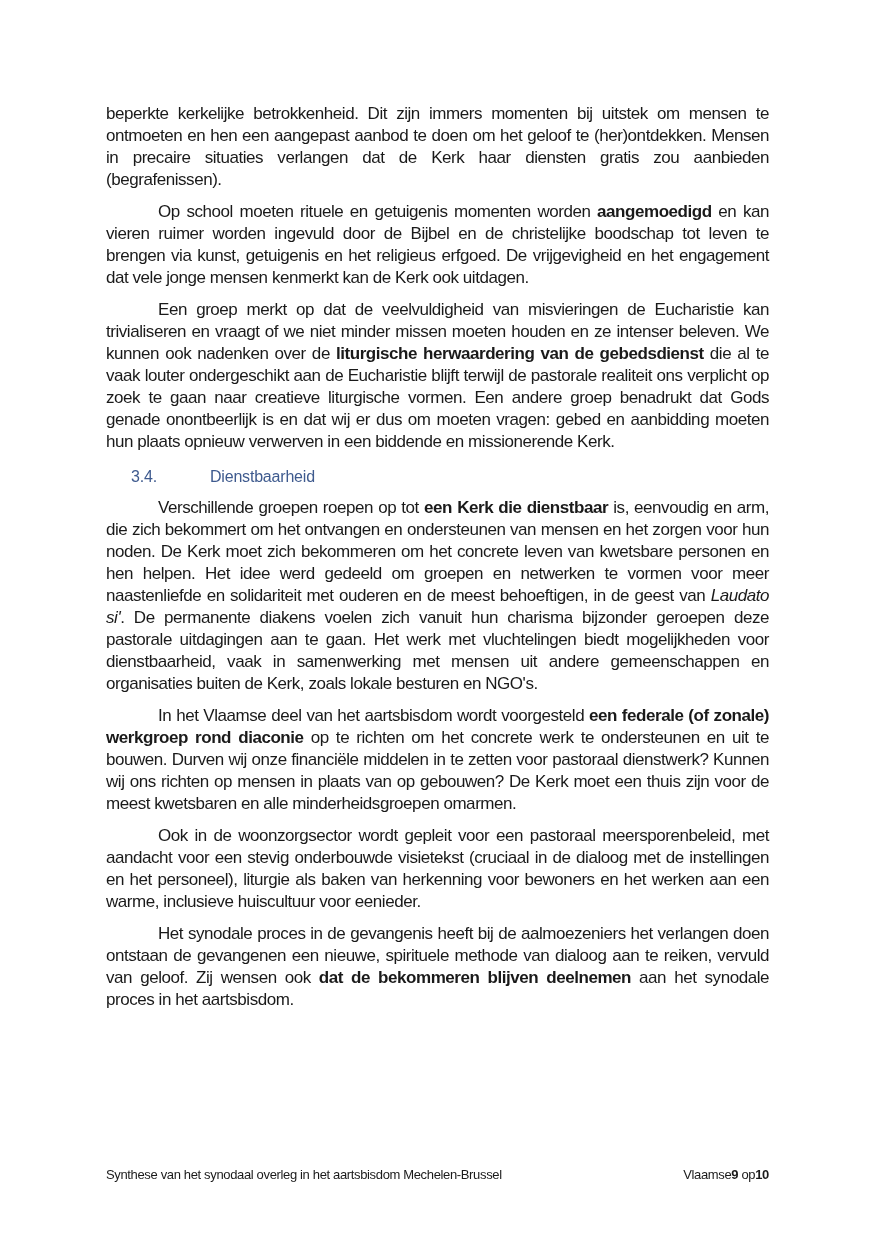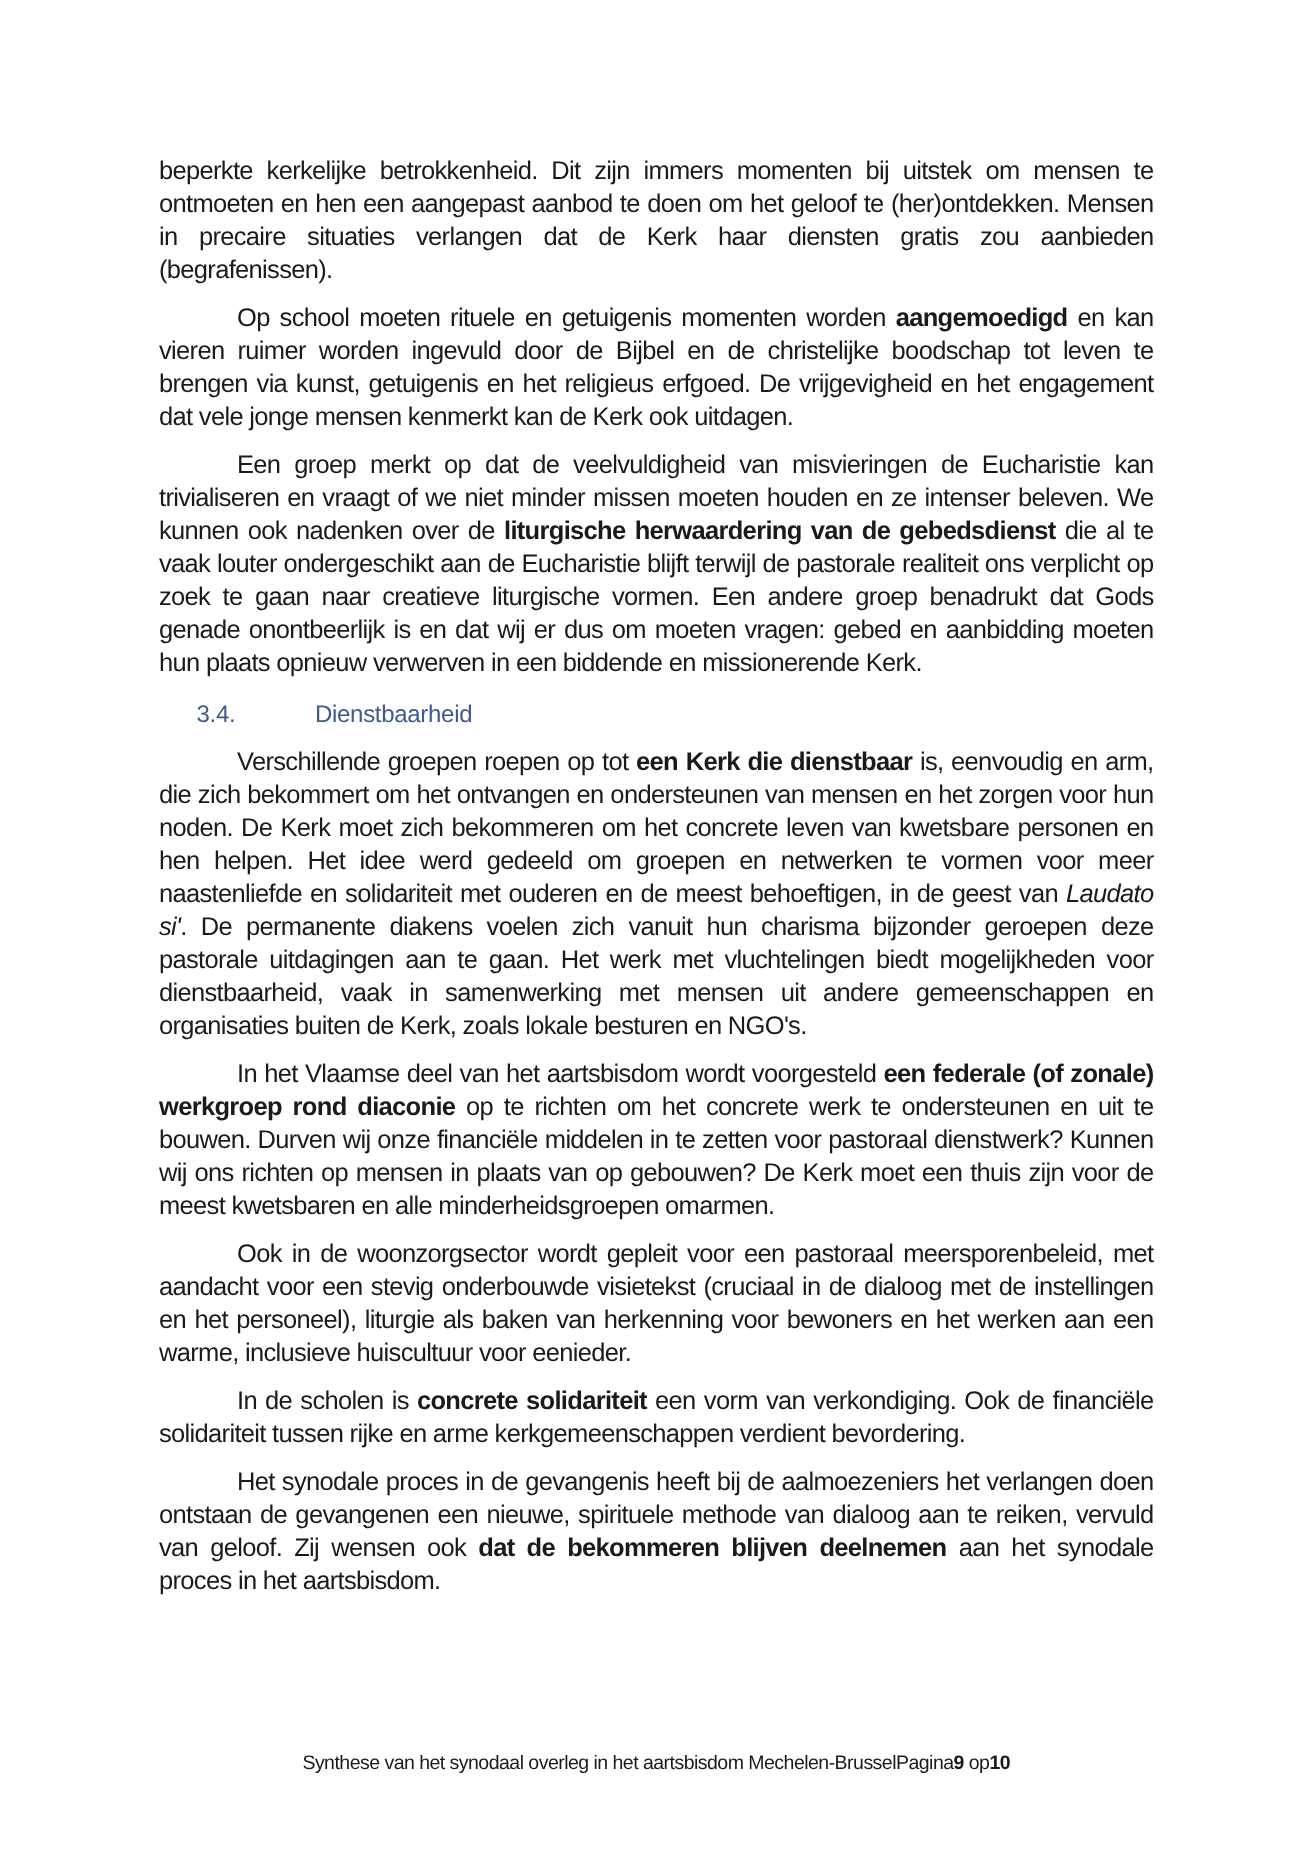--- a/index.html
+++ b/index.html
@@ -54,21 +54,21 @@
     .footer {
       position: absolute;
       left: 106px;
       top: 1166px;
       width: 663px;
       font-size: 13px;
       line-height: 18px;
       color: #1a1a1a;
       letter-spacing: -0.35px;
       display: flex;
-      justify-content: center;
+      justify-content: space-between;
     }
     .footer b { font-weight: bold; }
   </style>
 </head>
 <body>
 
 <div class="page-body">
   <div id="paras-before">
       <p class="para"><span>beperkte kerkelijke betrokkenheid. Dit zijn immers momenten bij uitstek om mensen te ontmoeten en hen een aangepast aanbod te doen om het geloof te (her)ontdekken. Mensen in precaire situaties verlangen dat de Kerk haar diensten gratis zou aanbieden (begrafenissen).</span></p>
       <p class="para indent"><span>Op school moeten rituele en getuigenis momenten worden </span><b>aangemoedigd</b><span> en kan vieren ruimer worden ingevuld door de Bijbel en de christelijke boodschap tot leven te brengen via kunst, getuigenis en het religieus erfgoed. De vrijgevigheid en het engagement dat vele jonge mensen kenmerkt kan de Kerk ook uitdagen.</span></p>
@@ -76,21 +76,20 @@
     </div>
 
   <h2 class="heading">
     <span class="num">3.4.</span><span>Dienstbaarheid</span>
   </h2>
 
   <div id="paras-after">
       <p class="para indent"><span>Verschillende groepen roepen op tot </span><b>een Kerk die dienstbaar</b><span> is, eenvoudig en arm, die zich bekommert om het ontvangen en ondersteunen van mensen en het zorgen voor hun noden. De Kerk moet zich bekommeren om het concrete leven van kwetsbare personen en hen helpen. Het idee werd gedeeld om groepen en netwerken te vormen voor meer naastenliefde en solidariteit met ouderen en de meest behoeftigen, in de geest van </span><i>Laudato si'</i><span>. De permanente diakens voelen zich vanuit hun charisma bijzonder geroepen deze pastorale uitdagingen aan te gaan. Het werk met vluchtelingen biedt mogelijkheden voor dienstbaarheid, vaak in samenwerking met mensen uit andere gemeenschappen en organisaties buiten de Kerk, zoals lokale besturen en NGO's.</span></p>
       <p class="para indent"><span>In het Vlaamse deel van het aartsbisdom wordt voorgesteld </span><b>een federale (of zonale) werkgroep rond diaconie</b><span> op te richten om het concrete werk te ondersteunen en uit te bouwen. Durven wij onze financiële middelen in te zetten voor pastoraal dienstwerk? Kunnen wij ons richten op mensen in plaats van op gebouwen? De Kerk moet een thuis zijn voor de meest kwetsbaren en alle minderheidsgroepen omarmen.</span></p>
       <p class="para indent"><span>Ook in de woonzorgsector wordt gepleit voor een pastoraal meersporenbeleid, met aandacht voor een stevig onderbouwde visietekst (cruciaal in de dialoog met de instellingen en het personeel), liturgie als baken van herkenning voor bewoners en het werken aan een warme, inclusieve huiscultuur voor eenieder.</span></p>
-      <p class="para indent"><span>In de scholen is </span><b>concrete solidariteit</b><span> een vorm van verkondiging. Ook de financiële solidariteit tussen rijke en arme kerkgemeenschappen verdient bevordering.</span></p>
       <p class="para indent"><span>Het synodale proces in de gevangenis heeft bij de aalmoezeniers het verlangen doen ontstaan de gevangenen een nieuwe, spirituele methode van dialoog aan te reiken, vervuld van geloof. Zij wensen ook </span><b>dat de bekommeren blijven deelnemen</b><span> aan het synodale proces in het aartsbisdom.</span></p>
     </div>
 </div>
 
 <div class="footer">
   <span>Synthese van het synodaal overleg in het aartsbisdom Mechelen-Brussel</span>
-  <span><span>Pagina</span><b>9</b><span> op</span><b>10</b></span>
+  <span><span>Vlaamse</span><b>9</b><span> op</span><b>10</b></span>
 </div>
 
 </body></html>

